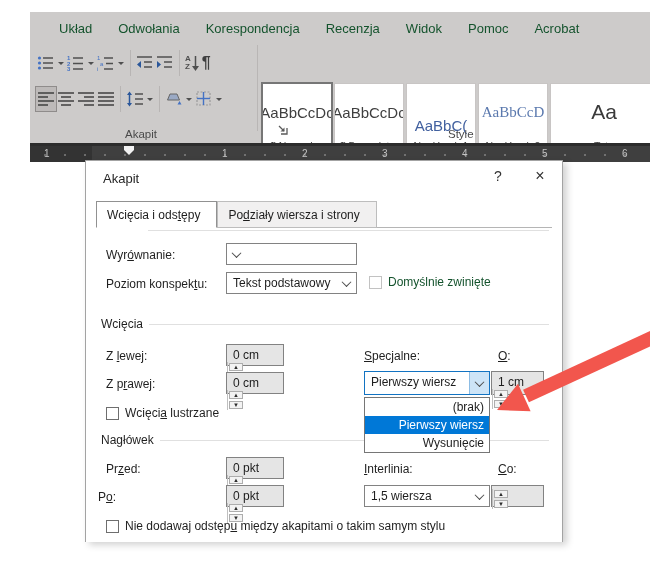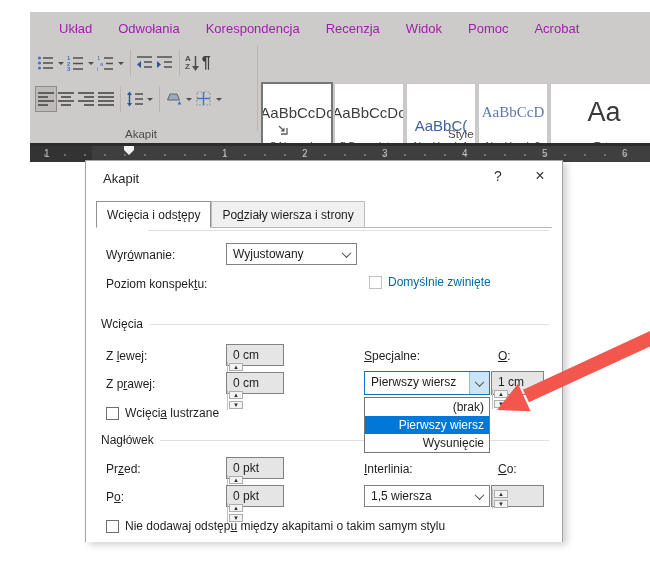--- a/index.html
+++ b/index.html
@@ -3,42 +3,42 @@
 <meta charset="utf-8">
 <style>
   html,body{margin:0;padding:0;background:#fff;}
   #screen{position:relative;width:650px;height:584px;background:#fff;overflow:hidden;
           font-family:"Liberation Sans",sans-serif;color:#1d1d1d;}
   .mn{text-decoration:underline;}
 
   
   #ribbon{position:absolute;left:30px;top:12px;width:620px;height:131px;background:#cdcbca;}
   #ribbon-tabs{position:absolute;left:16px;top:0;height:33px;display:flex;align-items:center;}
-  .rtab{padding:0 13px;font-size:13px;color:#a21caf;white-space:nowrap;cursor:default;text-align:center;}
+  .rtab{padding:0 13px;font-size:13px;color:#14532d;white-space:nowrap;cursor:default;text-align:center;}
   #toolbar{position:absolute;left:0;top:33px;right:0;height:89px;}
   .toolrow{position:absolute;left:6px;display:flex;align-items:center;}
   .tbtn{height:22px;display:flex;align-items:center;justify-content:center;padding:1px 1px;}
   .tbtn.sel{background:#bdbab9;outline:1px solid #8f8c8b;}
   .chev{width:0;height:0;border:3.5px solid transparent;border-top-color:#4f4f4f;margin:4px 2px 0 2px;}
   .tsep{width:1px;height:26px;background:#b8b5b4;margin:0 4px;}
   .gsep{position:absolute;left:227px;top:33px;height:92px;width:1px;background:#b9b6b5;}
   icon, .ic{display:block;}
   .az{display:flex;align-items:center;}
   .azcol{display:flex;flex-direction:column;font-size:8px;font-weight:bold;color:#4f4f4f;line-height:8px;}
   .pil{font-size:16px;color:#3f3f3f;font-weight:bold;line-height:16px;}
 
   
   #gallery{position:absolute;left:232px;top:38px;display:flex;}
   .gcard{width:68px;height:72px;background:#fff;border:1px solid #c8c5c4;margin-right:2px;
          display:flex;flex-direction:column;justify-content:flex-end;align-items:center;overflow:hidden;}
   .gcard.sel{border:1px solid #767676;box-shadow:0 0 0 1px #767676;}
   .gprev{font-size:15px;white-space:nowrap;flex:1;display:flex;align-items:center;color:#3f3f3f;}
   .gprev.h1{color:#41609f;margin-top:26px;}
   .gprev.h2{color:#5b79ae;font-family:Liberation Serif, serif;}
-  .gprev.big{font-size:27px;color:#3a3a3a;}
+  .gprev.big{font-size:21px;color:#3a3a3a;}
   .glab{font-size:10.5px;color:#3f3f3f;white-space:nowrap;padding-bottom:4px;}
   .gcard.last{width:106px;margin-right:0;}
 
   .grouplabel{position:absolute;bottom:3px;font-size:11.5px;color:#4a4a4a;}
   #launcher{position:absolute;bottom:4px;left:247px;}
 
   
   #ruler{position:absolute;left:30px;top:143px;width:620px;height:19px;background:#3f3f3f;border-top:3px solid #2c2c2c;box-sizing:border-box;}
   #ruler .margin{position:absolute;left:0;top:0;bottom:0;width:62px;background:rgba(0,0,0,.18);}
   #ruler .ticks{position:absolute;left:14px;right:8px;top:8px;height:2px;
@@ -48,21 +48,21 @@
       clip-path:polygon(0 0,100% 0,100% 45%,50% 100%,0 45%);}
 
   
   #dialog{position:absolute;left:85px;top:160px;width:478px;height:382px;background:#fff;
           border:1px solid #a3a3a3;border-bottom:none;box-sizing:border-box;
           box-shadow:4px 3px 7px rgba(0,0,0,.18);font-size:12px;}
   #dlg-title{position:absolute;left:17px;top:10px;font-size:13px;color:#262626;}
   .titlebtn{position:absolute;top:4px;width:28px;height:22px;display:flex;align-items:center;justify-content:center;
             font-size:14px;color:#333;}
   #dlg-tabs{position:absolute;left:10px;top:40px;display:flex;z-index:2;}
-  .dtab{padding:6px 10px 5px 10px;border:1px solid #bdbdbd;background:#f1f0f0;white-space:nowrap;}
+  .dtab{padding:6px 16px 5px 10px;border:1px solid #bdbdbd;background:#f1f0f0;white-space:nowrap;}
   .dtab.active{background:#fff;border-color:#919191;border-bottom-color:#fff;position:relative;z-index:3;}
   #tabline{position:absolute;left:10px;right:10px;top:66px;border-top:1px solid #b5b5b5;}
 
   .group-label{position:absolute;color:#1f1f1f;background:#fff;padding-right:6px;z-index:1;}
   .group-line{position:absolute;border-top:1px solid #e0e0e0;right:13px;}
   .flabel{position:absolute;color:#1f1f1f;white-space:nowrap;}
 
   .combo{position:absolute;height:22px;border:1px solid #828282;background:#fff;display:flex;box-sizing:border-box;}
   .combo-val{flex:1;padding:3px 0 0 6px;white-space:nowrap;overflow:hidden;}
   .combo-btn{width:19px;display:flex;align-items:center;justify-content:center;}
@@ -74,21 +74,21 @@
   .spin{position:absolute;height:22px;border:1px solid #828282;background:#e5e5e5;display:flex;box-sizing:border-box;flex-direction:column;}
   .spin-val{flex:1;padding:3px 0 0 6px;white-space:nowrap;}
   .spin-btns{width:16px;display:flex;flex-direction:column;border-left:1px solid #bfbfbf;}
   .sb{flex:1;display:flex;align-items:center;justify-content:center;font-size:6px;color:#2c2c2c;
       background:#f3f3f3;border:1px solid #adadad;margin:1px 1px;}
 
   .cbox{display:inline-block;width:13px;height:13px;border:1px solid #6e6e6e;background:#fff;
         vertical-align:-3px;box-sizing:border-box;}
   .cbox.dis{border-color:#c2c2c2;}
   .cblabel{margin-left:6px;}
-  .dis-text{color:#0369a1;}
+  .dis-text{color:#14532d;}
 
   #dropdown{position:absolute;left:278px;top:236px;width:126px;background:#fff;border:1px solid #767676;
             z-index:5;box-sizing:border-box;}
   .ditem{height:18px;line-height:18px;padding:0 5px;white-space:nowrap;text-align:right;}
   .ditem.sel{background:#0078d7;color:#fff;}
 
   #arrow-svg{position:absolute;left:0;top:0;z-index:9;pointer-events:none;}
   svg text{font-family:"Liberation Sans",sans-serif;}
 </style>
 </head>
@@ -321,27 +321,32 @@
       <span class="dtab active"><span>Wcięcia i ods</span><span class="mn">t</span><span>ępy</span></span>
       <span class="dtab"><span>Po</span><span class="mn">d</span><span>ziały wiersza i strony</span></span>
     </div>
     <div id="tabline"></div>
 
     <span class="group-label" style="left:15px;top:46px;">Ogólne</span>
     <div class="group-line" style="left:62px;top:69px;"></div>
 
     <span class="flabel" style="left:20px;top:87px;"><span>Wyr</span><span class="mn">ó</span><span>wnanie:</span></span>
     <div class="combo" style="left:140px;top:82px;width:131px;">
-      <span class="combo-val">Wyjustowany</span>
       <span class="combo-btn">
           <span class="cv"></span>
         </span>
     </div>
 
     <span class="flabel" style="left:20px;top:116px;"><span>Poziom konspek</span><span class="mn">t</span><span>u:</span></span>
+    <div class="combo" style="left:140px;top:111px;width:131px;">
+      <span class="combo-val">Tekst podstawowy</span>
+      <span class="combo-btn">
+          <span class="cv"></span>
+        </span>
+    </div>
     <span class="flabel" style="left:283px;top:114px;">
       <span class="cbox dis"></span><span class="cblabel dis-text">Domyślnie zwinięte</span>
     </span>
 
     <span class="group-label" style="left:15px;top:156px;">Wcięcia</span>
     <div class="group-line" style="left:60px;top:163px;"></div>
 
     <span class="flabel" style="left:20px;top:188px;"><span>Z </span><span class="mn">l</span><span>ewej:</span></span>
     <div class="spin" style="left:140px;top:183px;width:58px;">
       <span class="spin-val">0 cm</span>
@@ -392,21 +397,21 @@
     <div class="spin" style="left:140px;top:296px;width:58px;">
       <span class="spin-val">0 pkt</span>
       <span class="spin-btns">
           <span class="sb">▲</span>
           <span class="sb">▼</span>
         </span>
     </div>
     <span class="flabel" style="left:278px;top:301px;"><span class="mn">I</span><span>nterlinia:</span></span>
     <span class="flabel" style="left:412px;top:301px;"><span class="mn">C</span><span>o:</span></span>
 
-    <span class="flabel" style="left:20px;top:329px;"><span>P</span><span class="mn">o</span><span>:</span></span>
+    <span class="flabel" style="left:12px;top:329px;"><span>P</span><span class="mn">o</span><span>:</span></span>
     <div class="spin" style="left:140px;top:324px;width:58px;">
       <span class="spin-val">0 pkt</span>
       <span class="spin-btns">
           <span class="sb">▲</span>
           <span class="sb">▼</span>
         </span>
     </div>
     <div class="combo" style="left:278px;top:324px;width:126px;">
       <span class="combo-val">1,5 wiersza</span>
       <span class="combo-btn">

